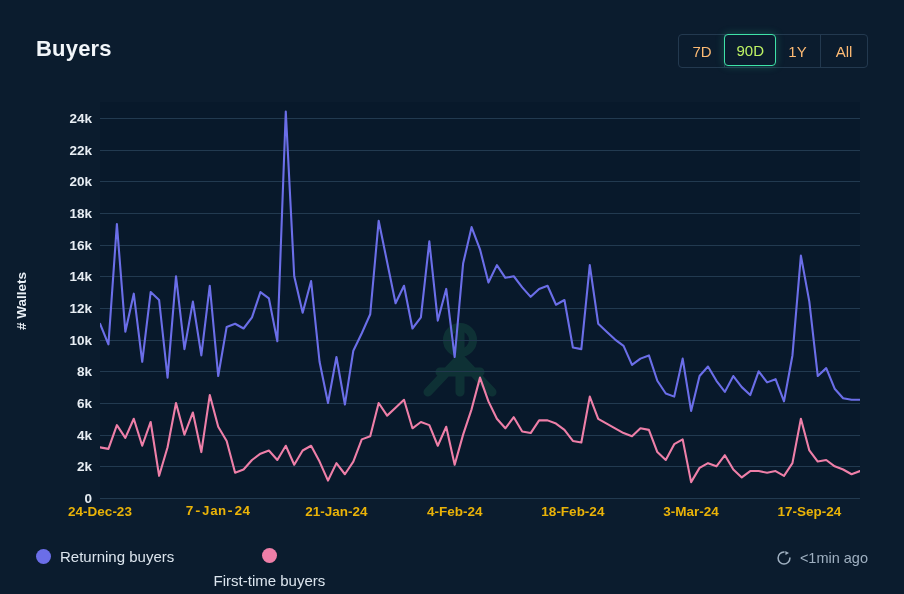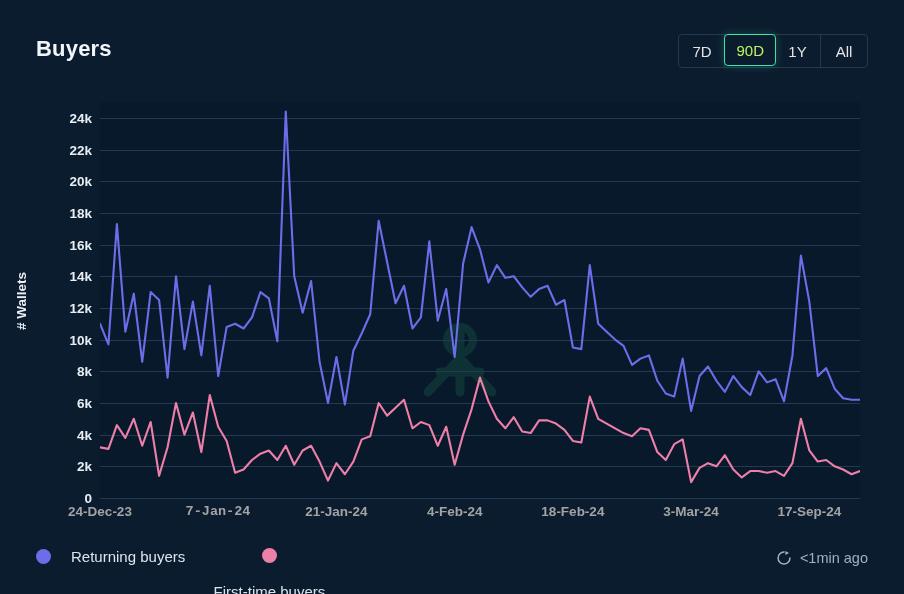--- a/index.html
+++ b/index.html
@@ -45,21 +45,21 @@
     height: 32px;
   }
   .range-btn {
     display: flex;
     align-items: center;
     justify-content: center;
     min-width: 46px;
     padding: 0 11px;
     height: 32px;
     font-size: 15px;
-    color: #e5e5e5;
+    color: #fdba74;
     border-right: 1px solid #23394f;
     box-sizing: border-box;
     background: transparent;
     cursor: pointer;
     position: relative;
   }
   .range-btn:last-child { border-right: none; }
   .range-btn.active {
     color: #bef264;
     border: 1.6px solid #3fe3a8;
@@ -123,36 +123,36 @@
   }
   #xaxis {
     position: absolute;
     left: 0; top: 504px;
     width: 904px; height: 28px;
   }
   .xtick-label {
     position: absolute;
     font-size: 13.5px;
     font-weight: bold;
-    color: #a3a3a3;
+    color: #eab308;
     white-space: nowrap;
     transform: translateX(-50%);
   }
 
   
   #legend {
     position: absolute;
     left: 0; top: 548px;
     width: 904px; height: 38px;
   }
   .legend-item {
     position: absolute;
     display: flex;
     align-items: center;
-    gap: 20px;
+    gap: 9px;
     cursor: pointer;
   }
   .legend-dot {
     width: 15px; height: 15px;
     border-radius: 50%;
     display: block;
   }
   .legend-label {
     font-size: 15px;
     color: #dce5ee;

